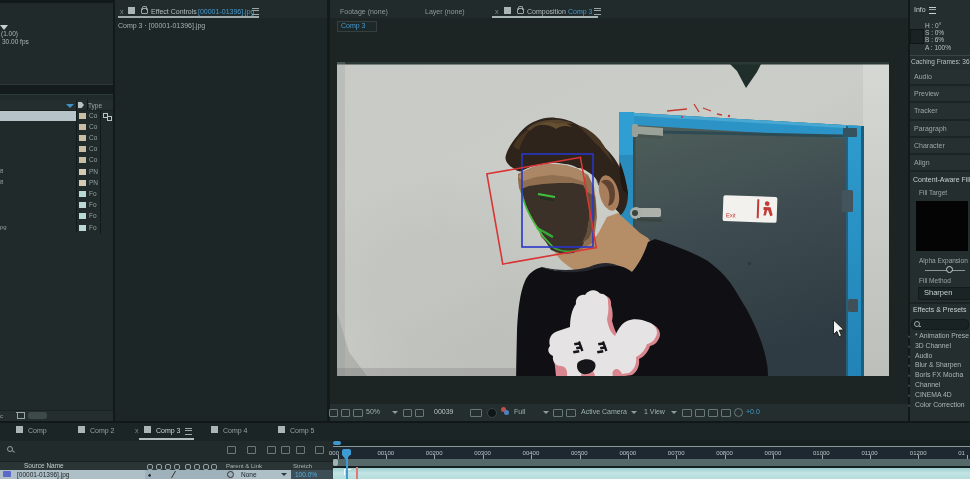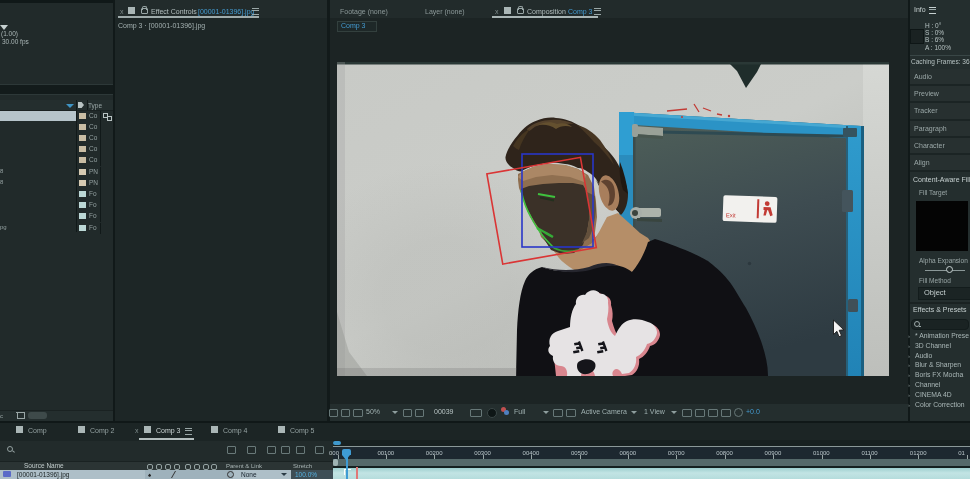--- a/index.html
+++ b/index.html
@@ -297,21 +297,21 @@
   </div>
 
 <div class="t tw" style="left:913px;top:176px;">Content-Aware Fill</div>
 <div class="t" style="left:919px;top:189px;font-size:6.5px;">Fill Target</div>
 <div class="a" style="left:916px;top:201px;width:52px;height:50px;background:#040404;"></div>
 <div class="t" style="left:919px;top:257px;font-size:6.5px;">Alpha Expansion</div>
 <div class="a" style="left:925px;top:270px;width:40px;height:1px;background:#8b9898;"></div>
 <div class="a" style="left:946px;top:266px;width:5px;height:5px;border:1.5px solid #c6d0d0;border-radius:50%;background:#242e2e;"></div>
 <div class="t" style="left:919px;top:277px;font-size:6.5px;">Fill Method</div>
 <div class="a" style="left:918px;top:287px;width:52px;height:11px;background:#1b2424;border:1px solid #131c1c;"></div>
-<div class="t tw" style="left:924px;top:289px;font-size:7.5px;">Object</div>
+<div class="t tw" style="left:924px;top:289px;font-size:7.5px;">Sharpen</div>
 
 <div class="a" style="left:910px;top:302px;width:60px;height:2px;background:#1a2222;"></div>
 <div class="t tw" style="left:913px;top:306px;">Effects &amp; Presets</div>
 <div class="a" style="left:911px;top:319px;width:56px;height:9px;background:#1a2323;border:1px solid #131c1c;border-radius:4px;"></div>
 <div class="a" style="left:914px;top:321px;width:4px;height:4px;border:1px solid #9aa7a7;border-radius:50%;"></div>
 <div class="a" style="left:919px;top:326px;width:2px;height:1px;background:#9aa7a7;"></div>
 <div id="fxlist">
     <div class="t" style="left:908px;top:332px;font-size:6px;color:#8a9797;">›</div>
     <div class="t" style="left:915px;top:332px;font-size:6.8px;color:#aab7b7;">* Animation Prese</div>
     <div class="t" style="left:908px;top:341.8px;font-size:6px;color:#8a9797;">›</div>

